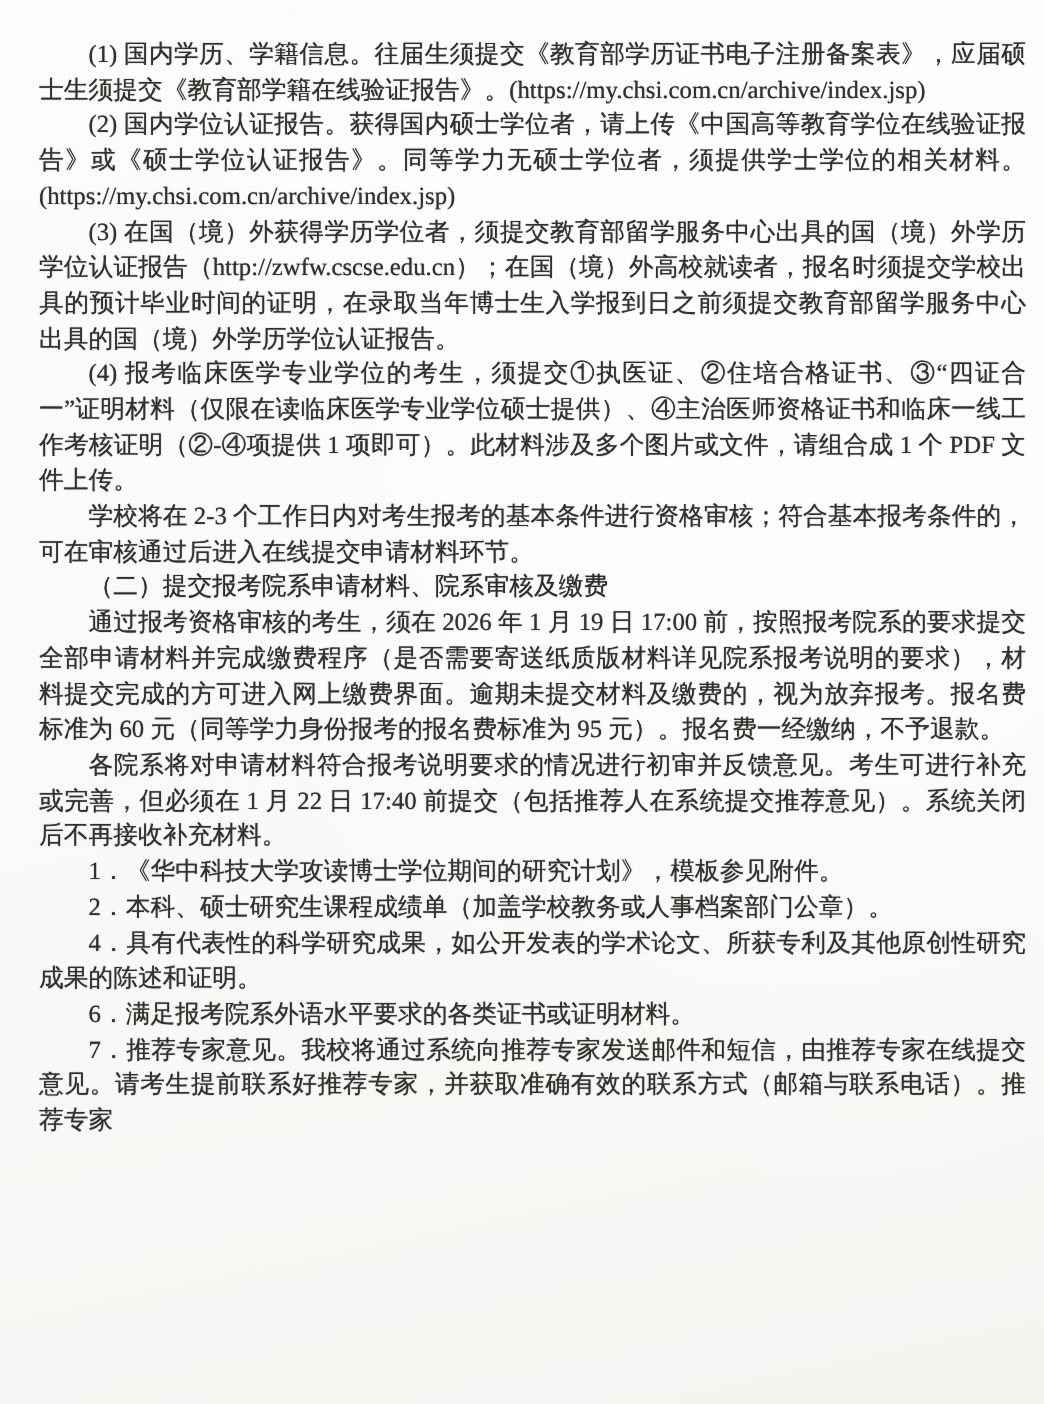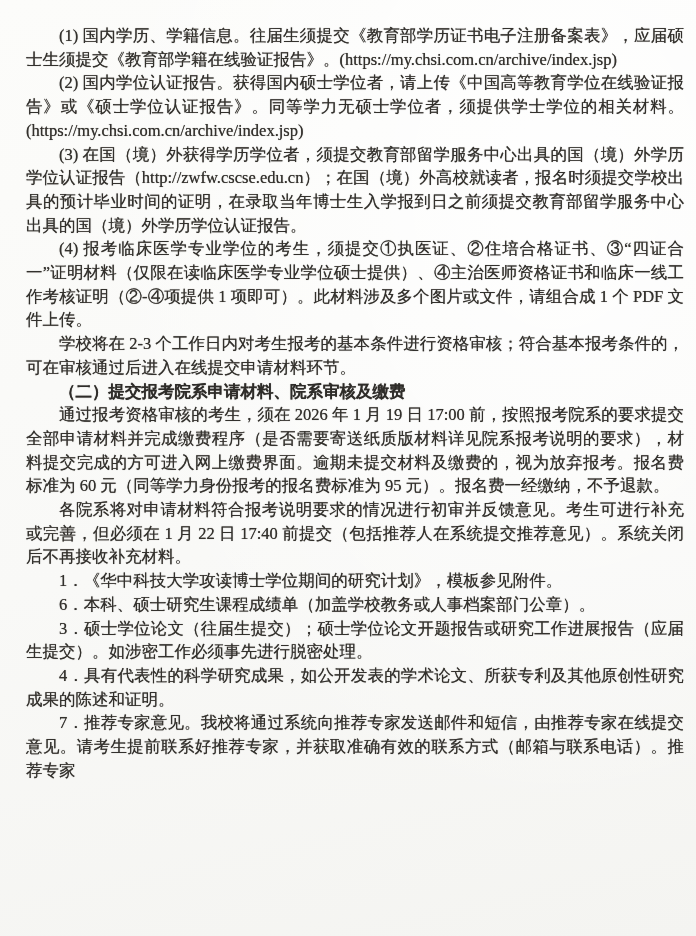--- a/index.html
+++ b/index.html
@@ -32,36 +32,36 @@
     line-height: 23.7px;
     color: #33312d;
     text-align: justify;
     text-justify: inter-character;
     text-indent: 2em;
     
     text-shadow: 0 0 0.7px rgba(56, 53, 48, 0.85);
   }
   p.para.heading {
     font-family: "Liberation Sans", "DejaVu Sans", sans-serif;
-    font-weight: bold;
+    font-weight: normal;
     color: #2e2c29;
   }
 </style>
 </head>
 <body>
 
 <div class="page">
   <div class="content">
     <p class="para">(1) 国内学历、学籍信息。往届生须提交《教育部学历证书电子注册备案表》，应届硕士生须提交《教育部学籍在线验证报告》。(https://my.chsi.com.cn/archive/index.jsp)</p>
     <p class="para">(2) 国内学位认证报告。获得国内硕士学位者，请上传《中国高等教育学位在线验证报告》或《硕士学位认证报告》。同等学力无硕士学位者，须提供学士学位的相关材料。(https://my.chsi.com.cn/archive/index.jsp)</p>
     <p class="para">(3) 在国（境）外获得学历学位者，须提交教育部留学服务中心出具的国（境）外学历学位认证报告（http://zwfw.cscse.edu.cn）；在国（境）外高校就读者，报名时须提交学校出具的预计毕业时间的证明，在录取当年博士生入学报到日之前须提交教育部留学服务中心出具的国（境）外学历学位认证报告。</p>
     <p class="para">(4) 报考临床医学专业学位的考生，须提交①执医证、②住培合格证书、③“四证合一”证明材料（仅限在读临床医学专业学位硕士提供）、④主治医师资格证书和临床一线工作考核证明（②-④项提供 1 项即可）。此材料涉及多个图片或文件，请组合成 1 个 PDF 文件上传。</p>
     <p class="para">学校将在 2-3 个工作日内对考生报考的基本条件进行资格审核；符合基本报考条件的，可在审核通过后进入在线提交申请材料环节。</p>
     <p class="para heading">（二）提交报考院系申请材料、院系审核及缴费</p>
     <p class="para">通过报考资格审核的考生，须在 2026 年 1 月 19 日 17:00 前，按照报考院系的要求提交全部申请材料并完成缴费程序（是否需要寄送纸质版材料详见院系报考说明的要求），材料提交完成的方可进入网上缴费界面。逾期未提交材料及缴费的，视为放弃报考。报名费标准为 60 元（同等学力身份报考的报名费标准为 95 元）。报名费一经缴纳，不予退款。</p>
     <p class="para">各院系将对申请材料符合报考说明要求的情况进行初审并反馈意见。考生可进行补充或完善，但必须在 1 月 22 日 17:40 前提交（包括推荐人在系统提交推荐意见）。系统关闭后不再接收补充材料。</p>
     <p class="para">1．《华中科技大学攻读博士学位期间的研究计划》，模板参见附件。</p>
-    <p class="para">6．本科、硕士研究生课程成绩单（加盖学校教务或人事档案部门公章）。</p>
-    <p class="para">3．硕士学位论文（往届生提交）；硕士学位论文开题报告或研究工作进展报告（应届生提交）。如涉密工作必须事先进行脱密处理。</p>
+    <p class="para">2．本科、硕士研究生课程成绩单（加盖学校教务或人事档案部门公章）。</p>
     <p class="para">4．具有代表性的科学研究成果，如公开发表的学术论文、所获专利及其他原创性研究成果的陈述和证明。</p>
+    <p class="para">6．满足报考院系外语水平要求的各类证书或证明材料。</p>
     <p class="para">7．推荐专家意见。我校将通过系统向推荐专家发送邮件和短信，由推荐专家在线提交意见。请考生提前联系好推荐专家，并获取准确有效的联系方式（邮箱与联系电话）。推荐专家</p>
   </div>
 </div>
 
 </body></html>

